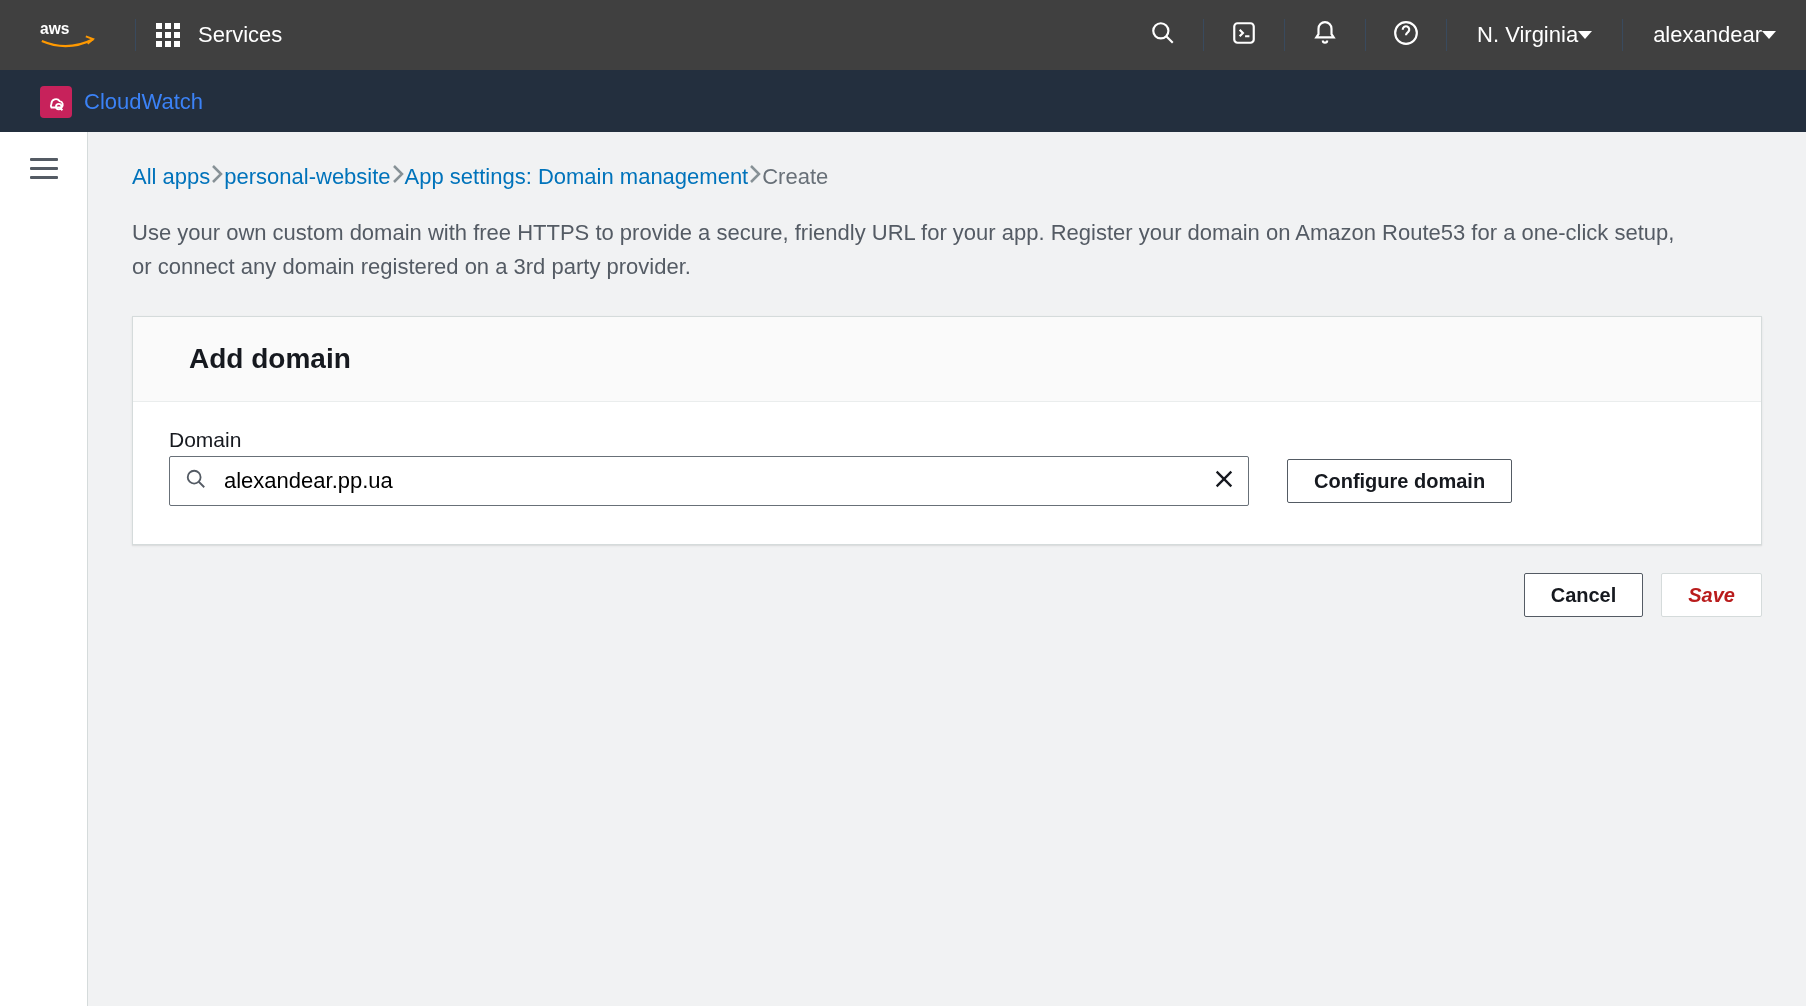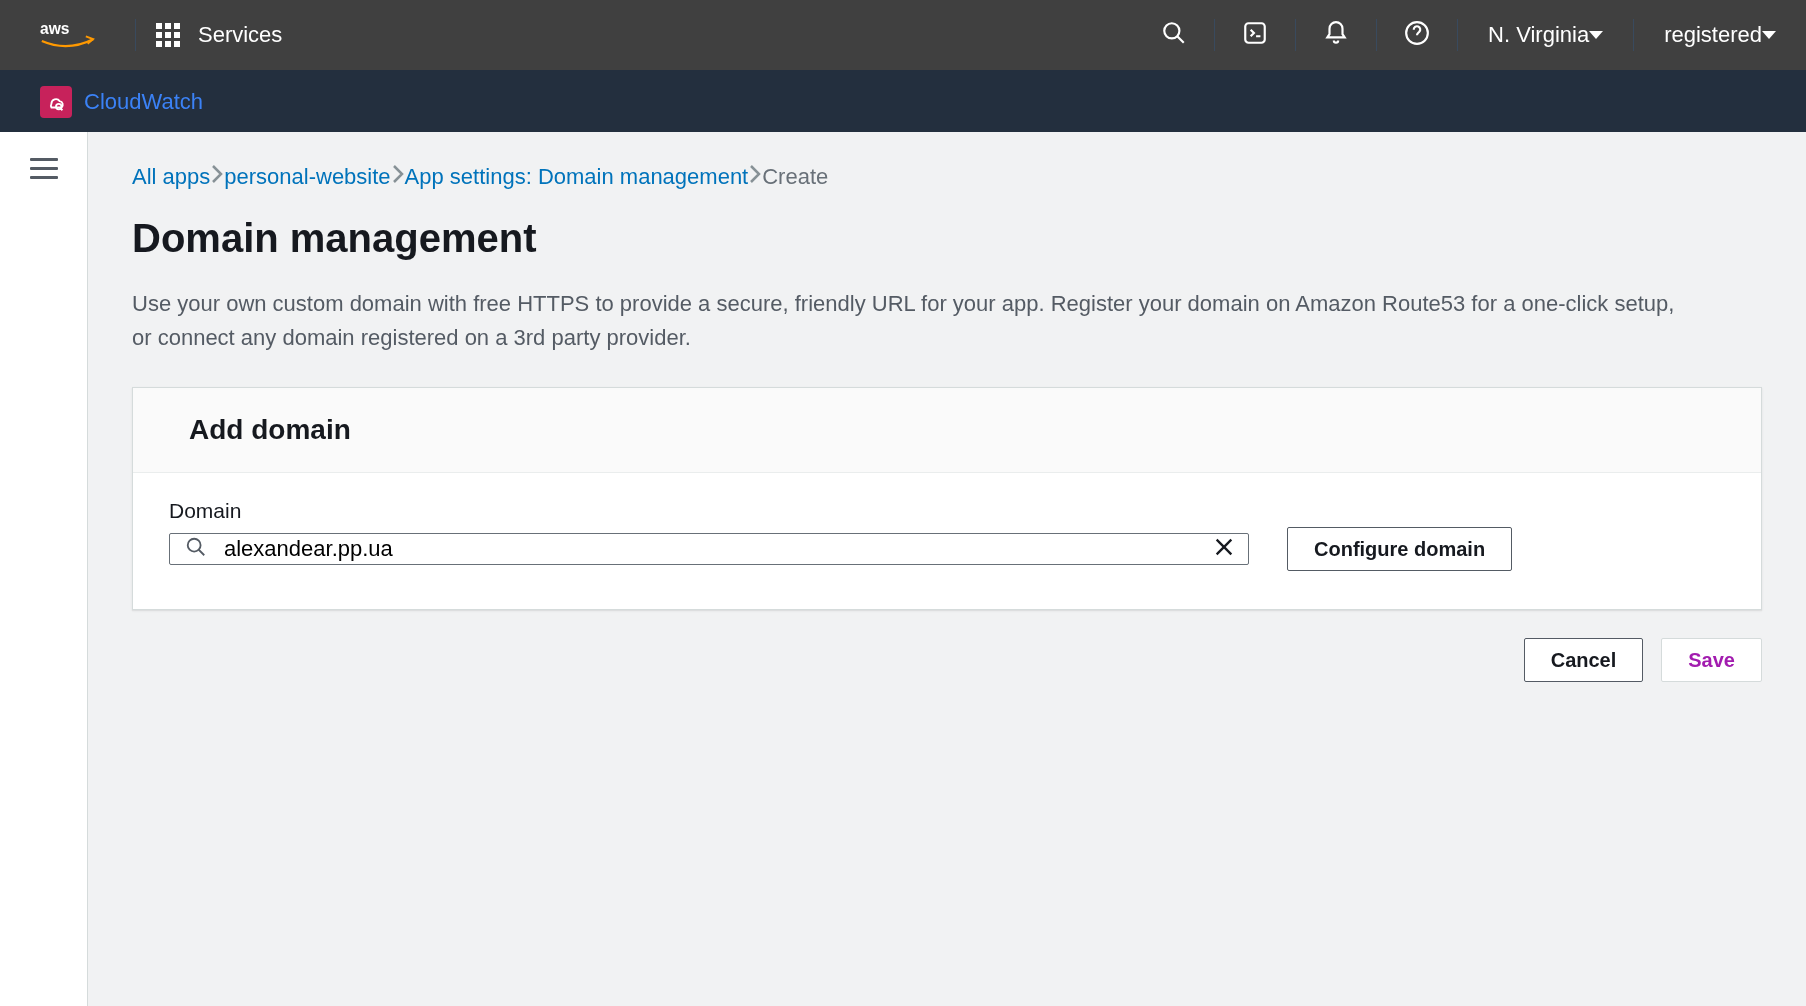--- a/index.html
+++ b/index.html
@@ -49,26 +49,26 @@
 .card-header-title { font-size: 28px; font-weight: 700; color: #16191f; }
 .card-body { padding: 26px 36px 38px 36px; }
 
 .field-label { font-size: 21px; color: #16191f; font-weight: 400; margin-bottom: 4px; }
 .field-help { font-size: 19px; color: #687078; margin-bottom: 14px; }
 
 .field-row { display: flex; gap: 38px; align-items: center; }
 .search-input-wrap { position: relative; flex: 1; max-width: 1080px; }
 .search-input-wrap .search-icon { position: absolute; left: 16px; top: 50%; transform: translateY(-50%); }
 .search-input-wrap .search-icon svg { width: 22px; height: 22px; stroke: #545b64; fill: none; stroke-width: 2; }
-.search-input { width: 100%; height: 32px; font-size: 22px; padding: 0 54px 0 54px; border: 1px solid #687078; border-radius: 2px; outline: none; }
+.search-input { width: 100%; height: 50px; font-size: 22px; padding: 0 54px 0 54px; border: 1px solid #687078; border-radius: 2px; outline: none; }
 .clear-btn { position: absolute; right: 14px; top: 50%; transform: translateY(-50%); cursor: pointer; }
 .clear-btn svg { width: 22px; height: 22px; stroke: #16191f; fill: none; stroke-width: 2.5; }
 
 .btn { border: 1px solid #545b64; background: #fff; color: #16191f; font-size: 20px; font-weight: 700; padding: 10px 26px; border-radius: 2px; cursor: pointer; height: 44px; display: inline-flex; align-items: center; justify-content: center; }
-.btn.disabled { color: #a21caf; border-color: #d5dbdb; cursor: not-allowed; }
+.btn.disabled { color: #b91c1c; border-color: #d5dbdb; cursor: not-allowed; font-style: italic; }
 
 .footer-actions { display: flex; justify-content: flex-end; gap: 18px; margin-top: 28px; }
 </style>
 </head>
 <body>
 
 <div class="topnav">
   <div class="aws-logo">
     <svg viewBox="0 0 60 36">
         <g fill="none">
@@ -120,21 +120,21 @@
           <path d="M9 9a3 3 0 115 2c-1 1-2 1.5-2 3M12 18h.01"></path>
         </svg></span>
   </div>
   <div class="vdiv"></div>
   <div class="region-btn">
     <span>N. Virginia</span>
     <span class="caret-down"></span>
   </div>
   <div class="vdiv"></div>
   <div class="user-btn">
-    <span>registered</span>
+    <span>alexandear</span>
     <span class="caret-down"></span>
   </div>
 </div>
 
 <div class="subnav">
   <div class="cw-icon">
     <svg viewBox="0 0 24 24">
         <path d="M7 14a5 5 0 019-3 4 4 0 012 7H7a4 4 0 010-4z"></path>
         <circle cx="15" cy="17" r="3"></circle>
         <line x1="19" y1="21" x2="17" y2="19"></line>
@@ -161,21 +161,20 @@
       <span class="bc-sep"><svg viewBox="0 0 12 20">
             <path d="M2 2l8 8-8 8"></path>
           </svg></span>
       <a>App settings: Domain management</a>
       <span class="bc-sep"><svg viewBox="0 0 12 20">
             <path d="M2 2l8 8-8 8"></path>
           </svg></span>
       <span class="bc-current">Create</span>
     </div>
 
-    <h1 class="page-title">Domain management</h1>
     <p class="page-description">Use your own custom domain with free HTTPS to provide a secure, friendly URL for your app. Register your domain on Amazon Route53 for a one-click setup, or connect any domain registered on a 3rd party provider.</p>
 
     <div class="card">
       <div class="card-header">
         <div class="card-header-title">Add domain</div>
       </div>
       <div class="card-body">
         <div class="field-label">Domain</div>
         <div class="field-row">
           <div class="search-input-wrap">

